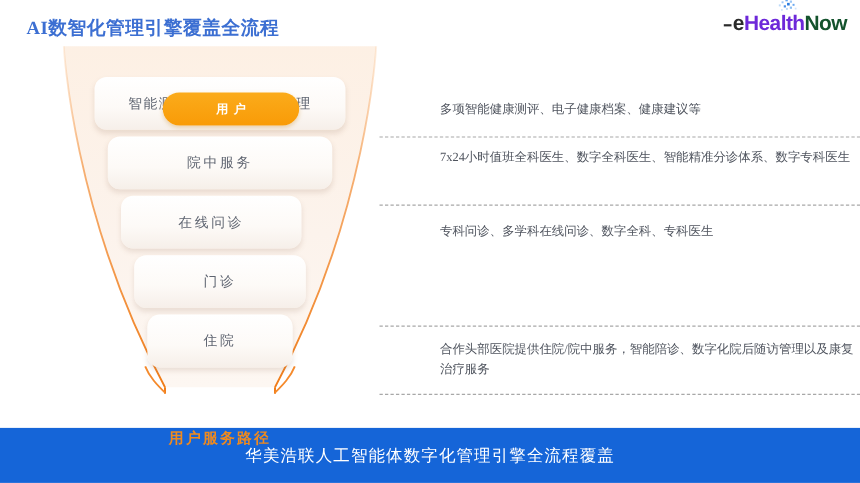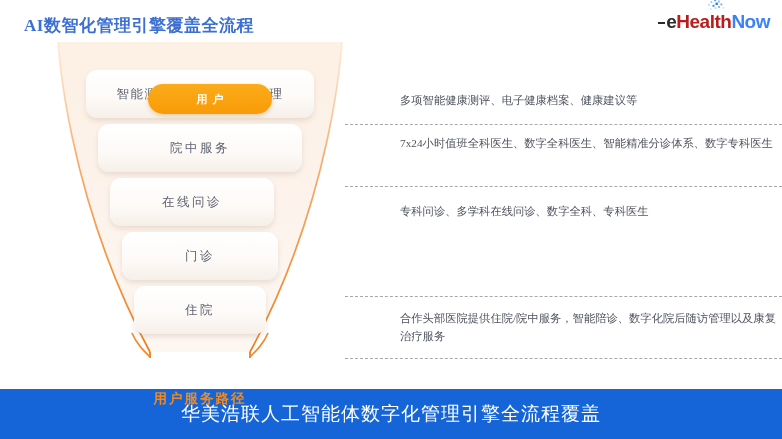--- a/index.html
+++ b/index.html
@@ -49,26 +49,26 @@
     background: #2b2b2b;
     margin-right: 1px;
     vertical-align: middle;
     position: relative;
     top: 1px;
   }
   #brand-logo .lo-e {
     color: #2b2b2b;
   }
   #brand-logo .lo-health {
-    color: #b91c1c;
+    color: #6d28d9;
     position: relative;
     text-align: right;
   }
   #brand-logo .lo-now {
-    color: #3b82f6;
+    color: #14532d;
   }
   #brand-sparkle {
     position: absolute;
     left: 44px;
     top: -9px;
     width: 26px;
     height: 14px;
     pointer-events: none;
   }
 
@@ -184,21 +184,21 @@
     top: 389px;
     width: 782px;
     height: 50px;
     background: #1565d8;
     display: flex;
     align-items: center;
     justify-content: center;
   }
   #bottom-banner-text {
     color: #ffffff;
-    font-size: 19px;
+    font-size: 15px;
     letter-spacing: 1px;
     font-weight: normal;
   }
 </style>
 </head>
 <body>
 
 <div id="slide">
 
   <div id="page-title">AI数智化管理引擎覆盖全流程</div>

